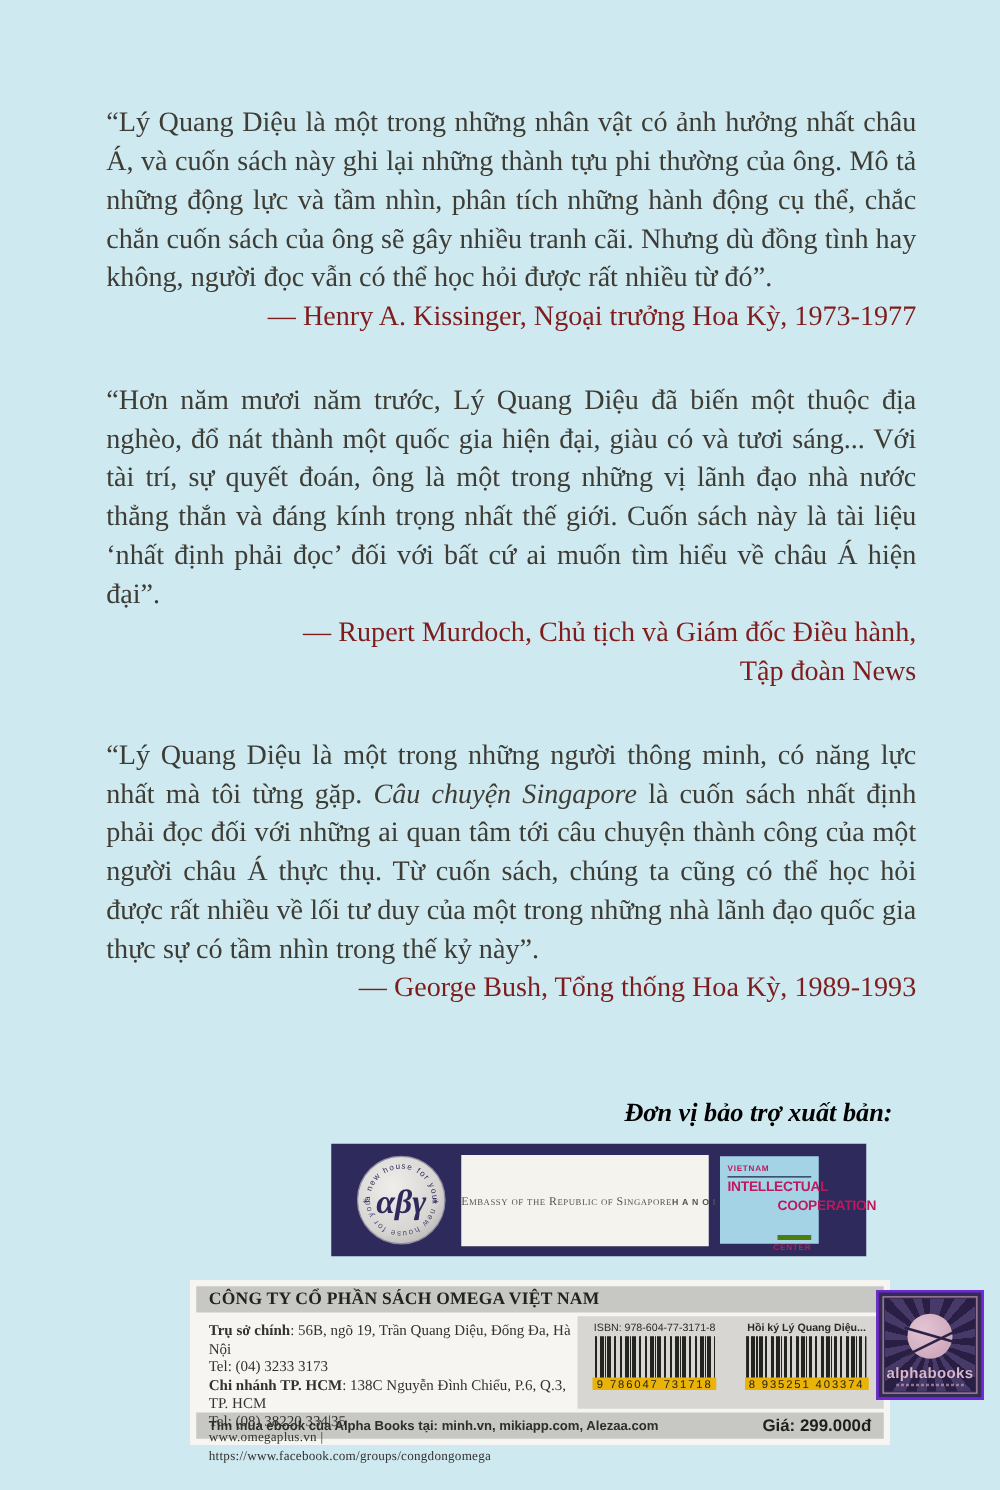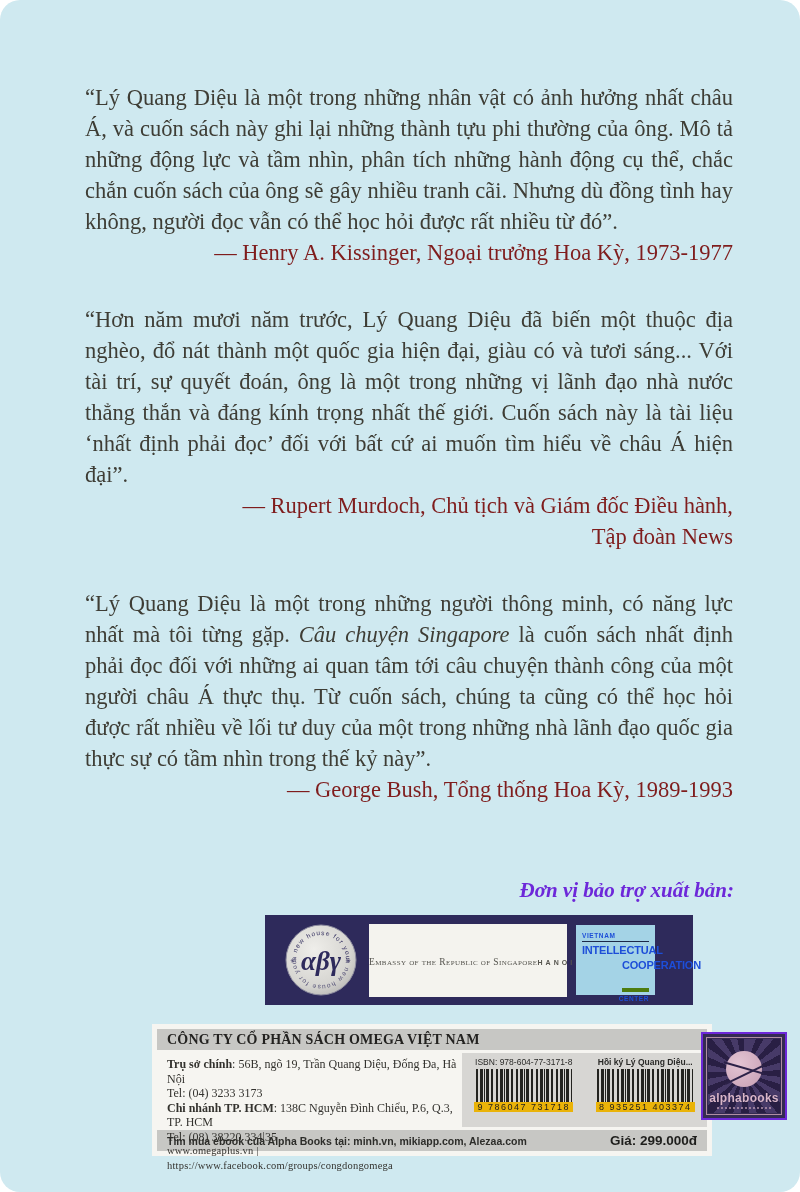--- a/index.html
+++ b/index.html
@@ -1,42 +1,41 @@
 <!DOCTYPE html>
 <html><head>
 <meta charset="utf-8">
 <style>
   html,body{margin:0;padding:0;}
   .page{
     position:relative;width:800px;height:1192px;
     background:#cfe9f0;overflow:hidden;
     font-family:"Liberation Serif",serif;
-    border-radius:20px;
   }
   
   .quotes{position:absolute;left:85px;top:82px;width:648px;color:#3e3d35;
           font-size:22.5px;line-height:31px;}
   .quote{margin:0 0 36px 0;}
   .qbody{margin:0;text-align:justify;}
   .qattr{margin:0;text-align:right;color:#7f1d1d;}
   
-  .sponsor-heading{position:absolute;right:66px;top:878px;
-    font-style:italic;font-weight:bold;font-size:21px;color:#6d28d9;}
+  .sponsor-heading{position:absolute;right:86px;top:878px;
+    font-style:italic;font-weight:bold;font-size:21px;color:#000000;}
   
   .logo-bar{position:absolute;left:265px;top:915px;width:428px;height:90px;
     background:#2e2a5b;display:flex;align-items:center;}
   .alpha-logo{margin-left:20px;width:72px;height:72px;flex:none;}
   .embassy-box{margin-left:12px;width:198px;height:73px;background:#f4f3ee;
     display:flex;align-items:center;justify-content:flex-start;
     padding-top:3px;box-sizing:border-box;flex:none;}
   .embassy-name{font-variant:small-caps;font-size:9.5px;letter-spacing:.4px;
     color:#55544e;white-space:nowrap;margin-top:1px;}
   .embassy-city{font-family:"Liberation Sans",sans-serif;font-size:7px;font-weight:bold;
     letter-spacing:3px;color:#55544e;margin-top:2px;}
-  .vicc-box{margin-left:9px;width:79px;height:70px;background:#a4d3e6;color:#1d4ed8;
+  .vicc-box{margin-left:9px;width:79px;height:70px;background:#a4d3e6;color:#be185d;
     font-family:"Liberation Sans",sans-serif;padding:7px 6px 0 6px;box-sizing:border-box;flex:none;}
   .vicc-country{font-size:6.5px;font-weight:bold;letter-spacing:.6px;
     border-bottom:1px solid #1b2948;padding-bottom:2px;}
   .vicc-big{font-size:11px;font-weight:bold;letter-spacing:-.2px;line-height:13px;margin-top:2px;}
   .vicc-big.underl{border-bottom:4px solid #4d7c0f;padding-bottom:16px;margin-left:40px;}
   .vicc-center{font-size:6.5px;font-weight:bold;text-align:right;letter-spacing:.6px;padding-top:3px;}
   
   .footer-box{position:absolute;left:152px;top:1024px;width:560px;height:132px;
     background:#f6f5f1;box-sizing:border-box;padding:5px;}
   .f-header{background:#c7c7c4;color:#232220;font-weight:bold;font-size:14px;

